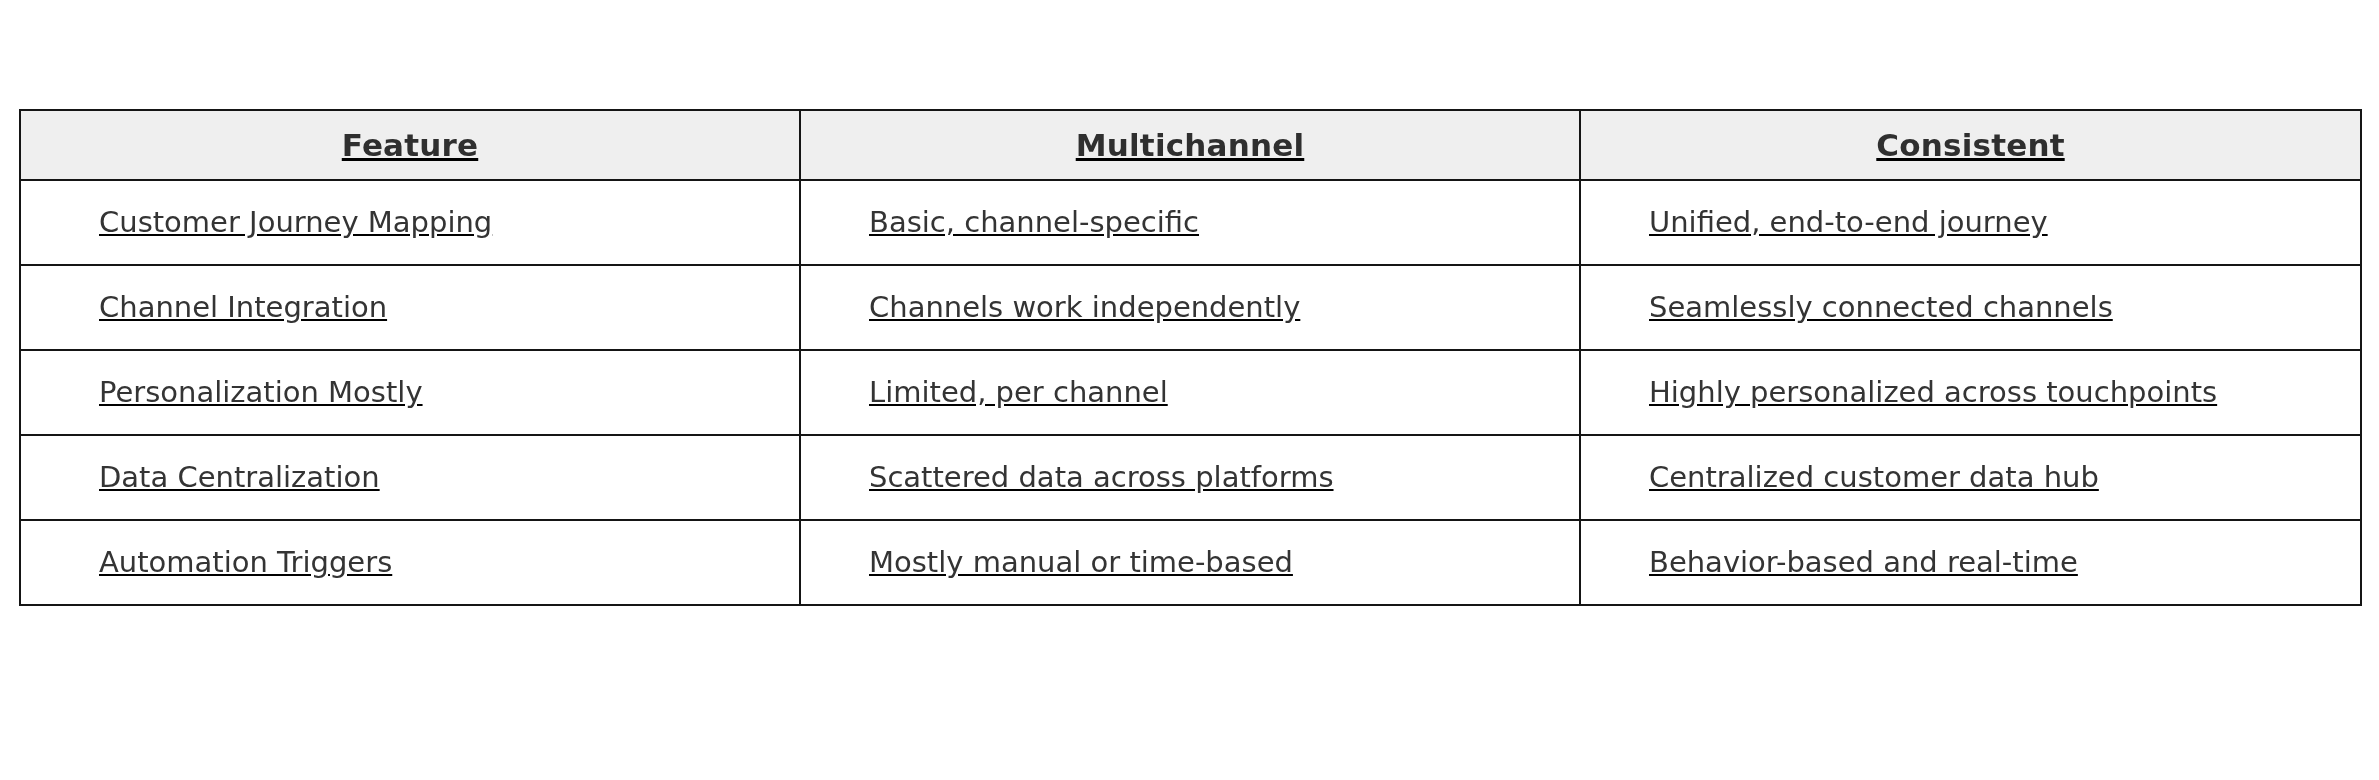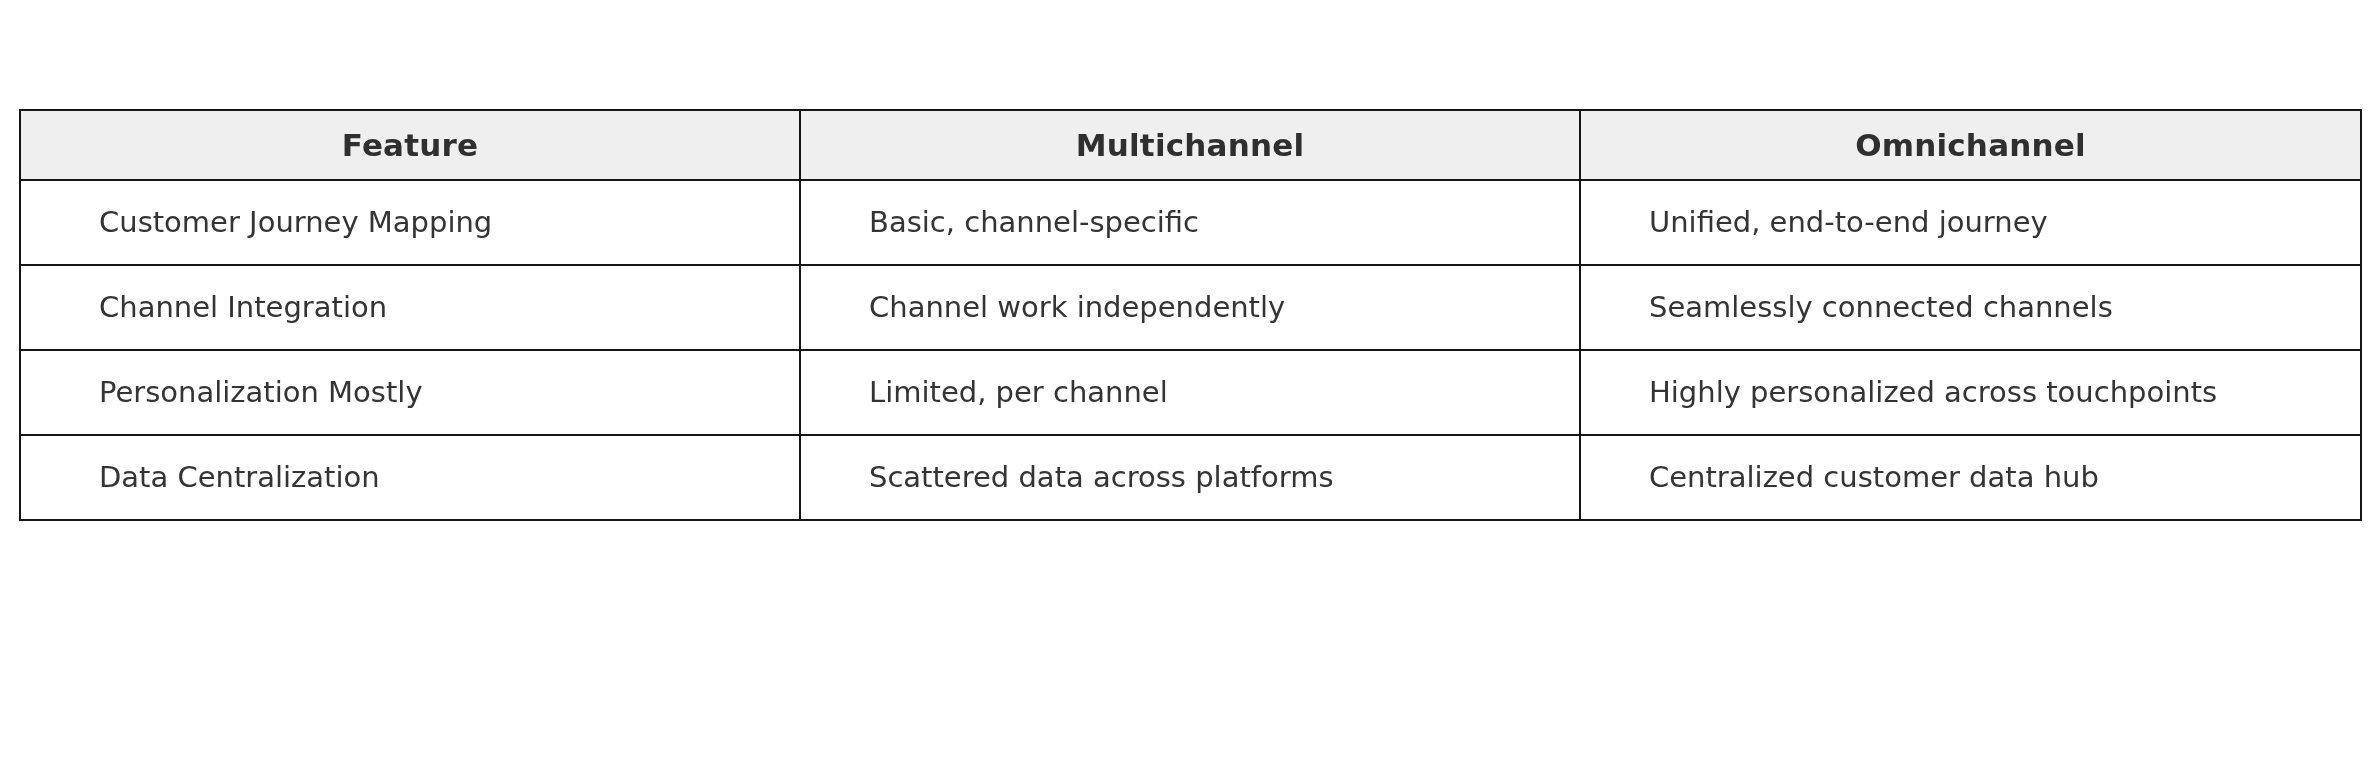--- a/index.html
+++ b/index.html
@@ -24,20 +24,21 @@
     position: absolute;
     left: 19px;
     top: 109px;
     width: 2341px;
   }
   table.cmp {
     border-collapse: collapse;
     table-layout: fixed;
     width: 2341px;
     background: #15803d;
+    text-decoration: underline;
   }
   table.cmp col.c1 { width: 780px; }
   table.cmp col.c2 { width: 780px; }
   table.cmp col.c3 { width: 781px; }
 
   table.cmp th,
   table.cmp td {
     border: 2px solid #151515;
     padding: 0;
     margin: 0;
@@ -96,42 +97,42 @@
       </colgroup>
       <thead>
         <tr>
           <th>
             <span class="head-text">Feature</span>
           </th>
           <th>
             <span class="head-text">Multichannel</span>
           </th>
           <th>
-            <span class="head-text">Omnichannel</span>
+            <span class="head-text">Consistent</span>
           </th>
         </tr>
       </thead>
       <tbody>
         <tr>
           <td class="col-feature">
             <span class="cell-text">Customer Journey Mapping</span>
           </td>
           <td class="col-multi">
             <span class="cell-text">Basic, channel-specific</span>
           </td>
           <td class="col-omni">
             <span class="cell-text">Unified, end-to-end journey</span>
           </td>
         </tr>
         <tr>
           <td class="col-feature">
             <span class="cell-text">Channel Integration</span>
           </td>
           <td class="col-multi">
-            <span class="cell-text">Channel work independently</span>
+            <span class="cell-text">Channels work independently</span>
           </td>
           <td class="col-omni">
             <span class="cell-text">Seamlessly connected channels</span>
           </td>
         </tr>
         <tr>
           <td class="col-feature">
             <span class="cell-text">Personalization Mostly</span>
           </td>
           <td class="col-multi">
@@ -145,16 +146,27 @@
           <td class="col-feature">
             <span class="cell-text">Data Centralization</span>
           </td>
           <td class="col-multi">
             <span class="cell-text">Scattered data across platforms</span>
           </td>
           <td class="col-omni">
             <span class="cell-text">Centralized customer data hub</span>
           </td>
         </tr>
+        <tr>
+          <td class="col-feature">
+            <span class="cell-text">Automation Triggers</span>
+          </td>
+          <td class="col-multi">
+            <span class="cell-text">Mostly manual or time-based</span>
+          </td>
+          <td class="col-omni">
+            <span class="cell-text">Behavior-based and real-time</span>
+          </td>
+        </tr>
       </tbody>
     </table>
   </div>
 </div>
 
 </body></html>

